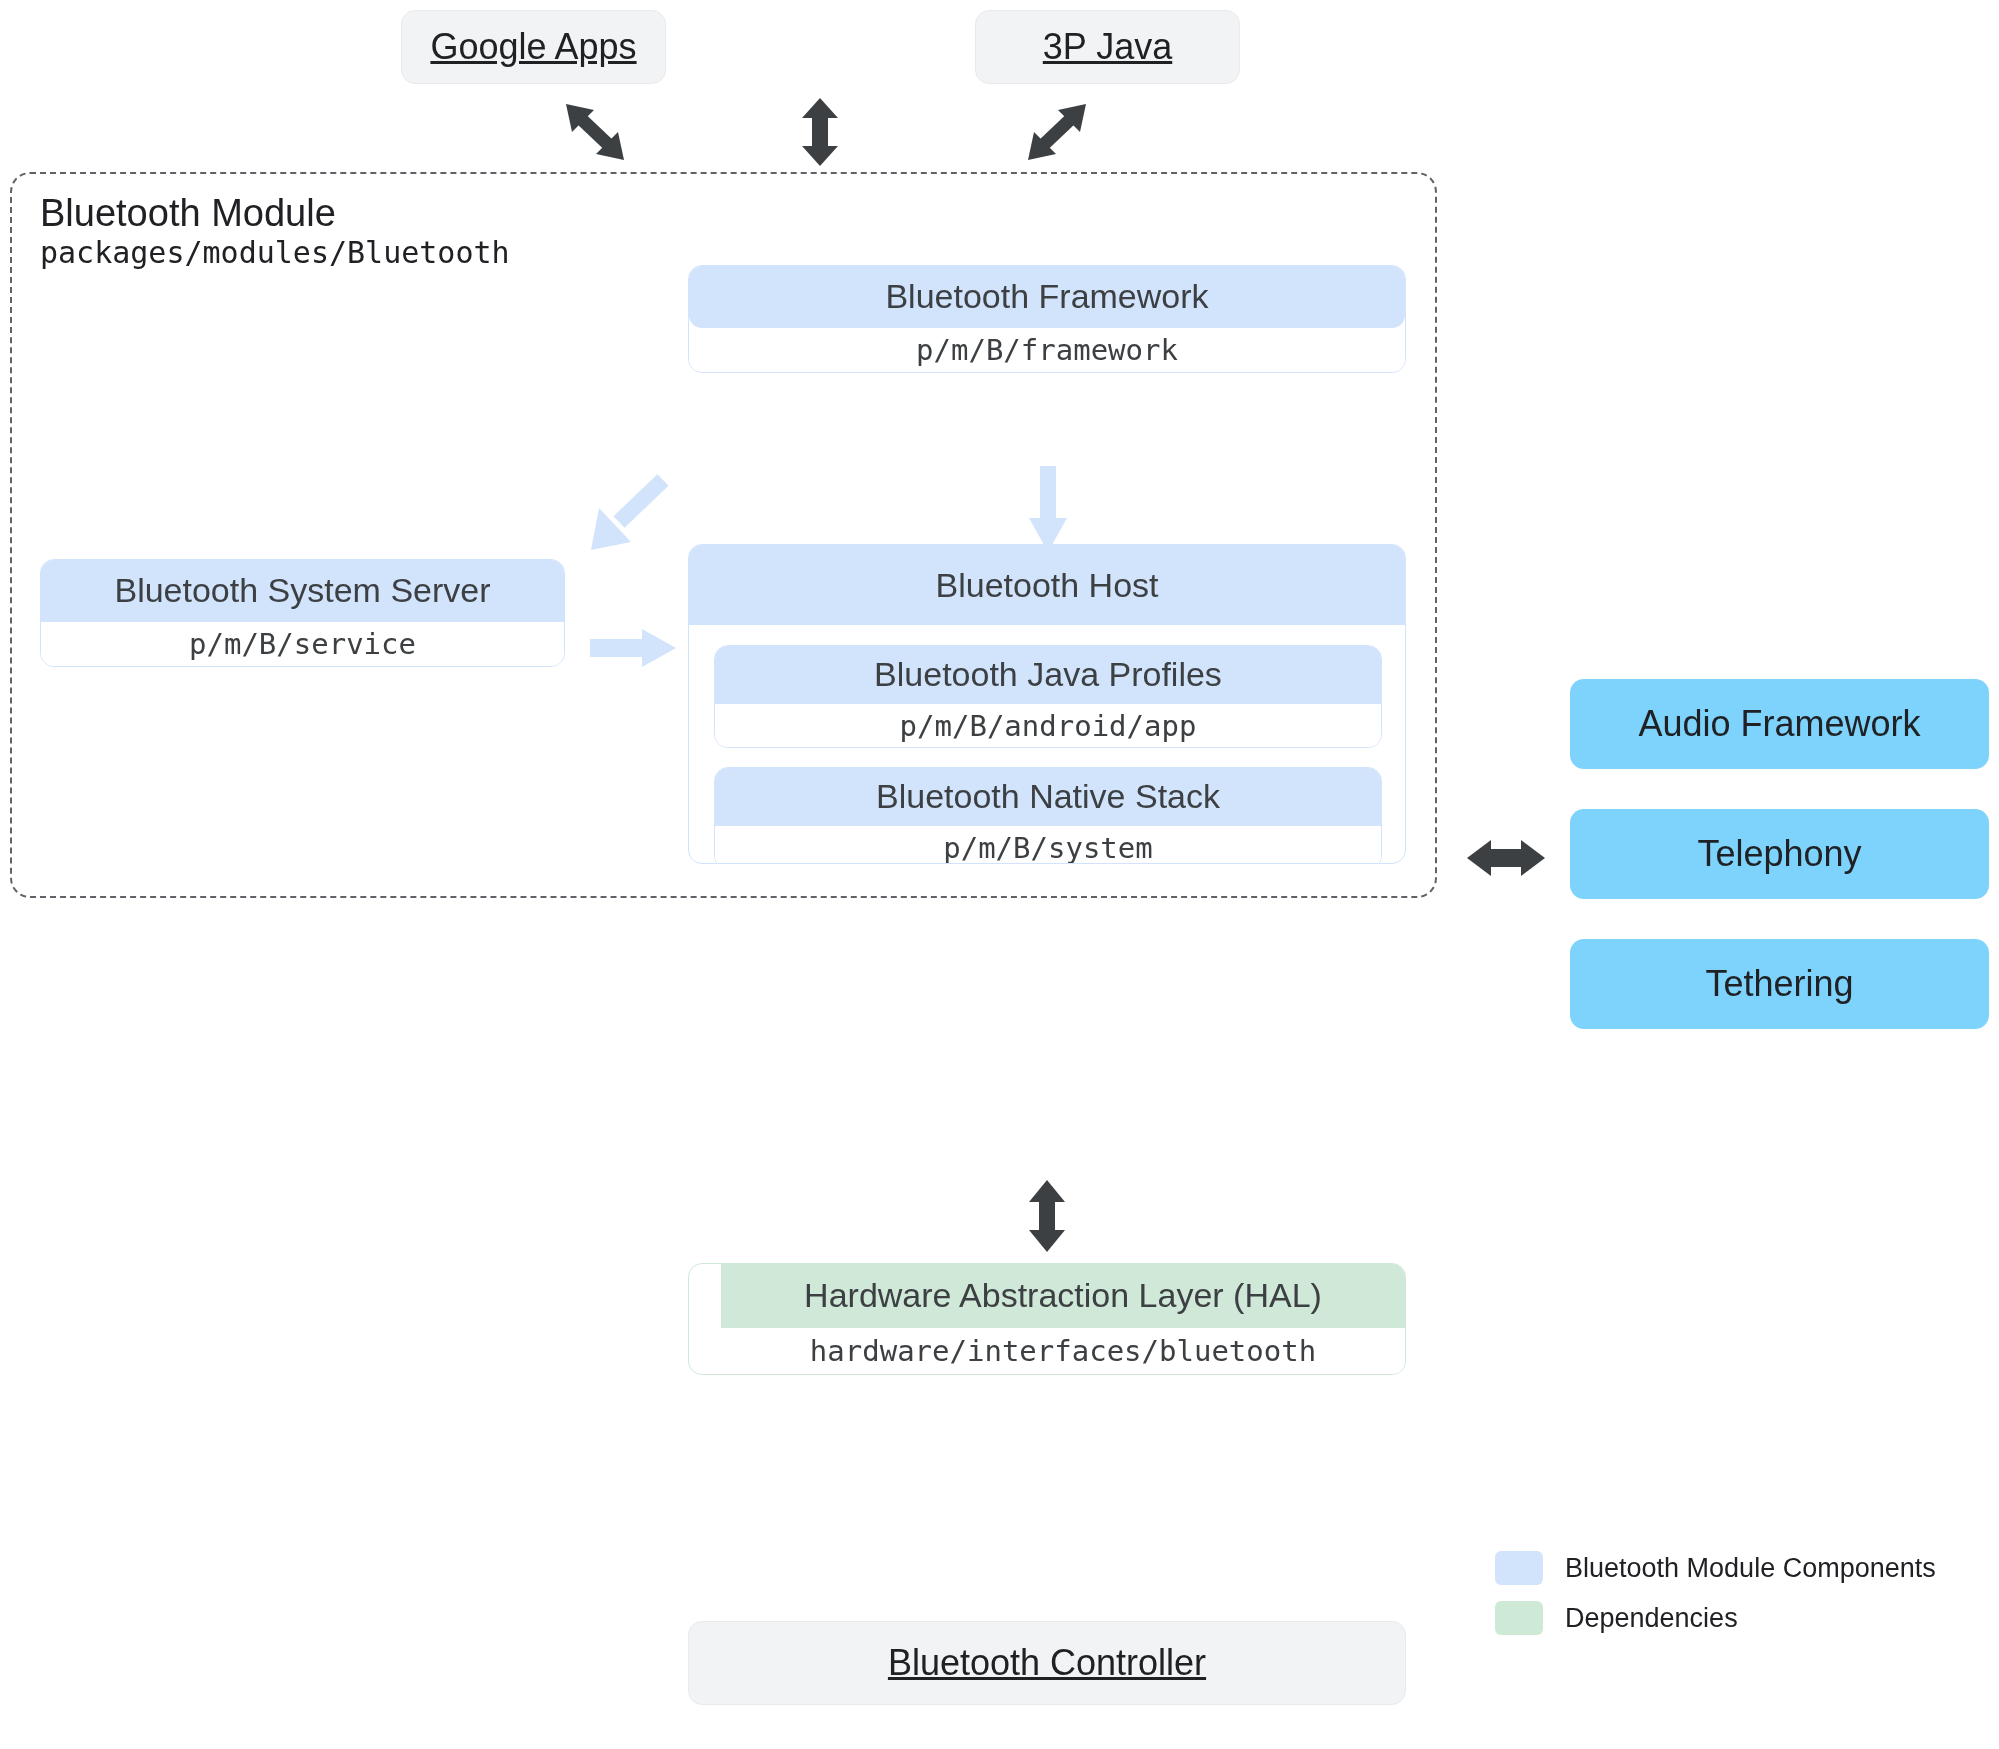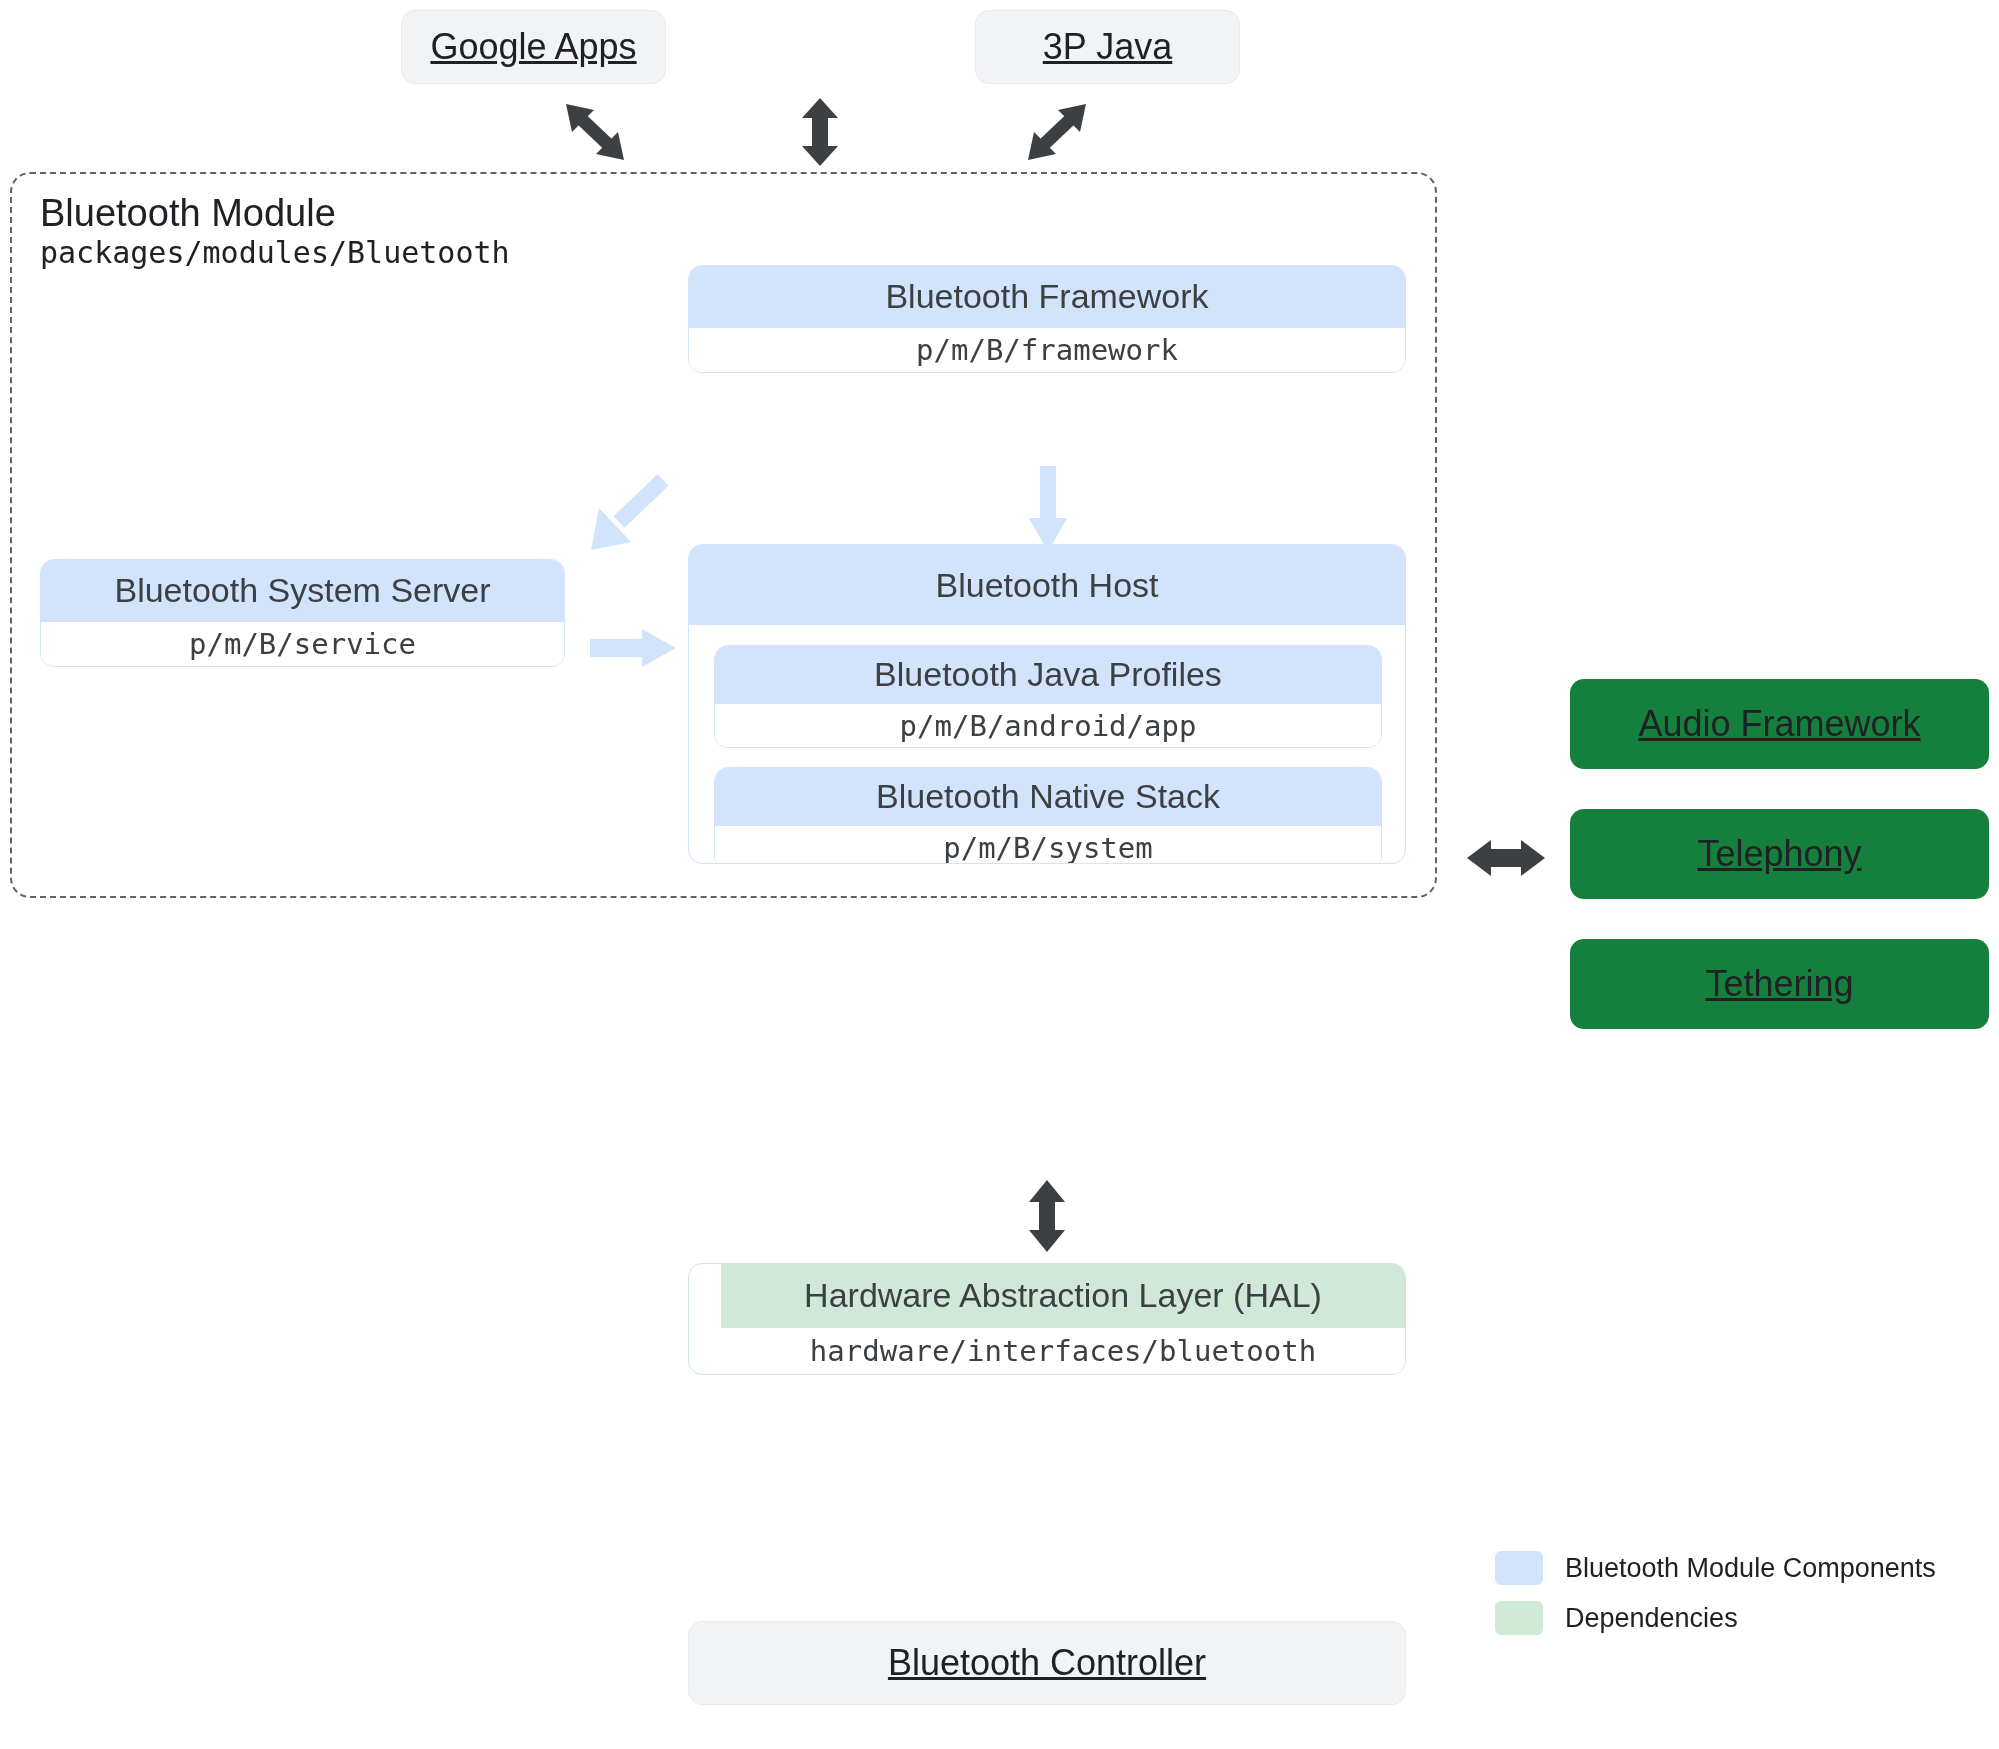--- a/index.html
+++ b/index.html
@@ -62,28 +62,27 @@
     justify-content: center;
     font-size: 36px;
     color: #202124;
     text-decoration: underline;
   }
 
   
   .green-pill {
     position: absolute;
     box-sizing: border-box;
-    background: #15803d;
+    background: #7dd3fc;
     border-radius: 14px;
     display: flex;
     align-items: center;
     justify-content: center;
     font-size: 36px;
     color: #202124;
-    text-decoration: underline;
   }
 
   
   .blue-card {
     background: #ffffff;
     border: 1.5px solid #d2e3fc;
   }
   .blue-card > .hdr { background: #d2e3fc; }
 
   
@@ -197,21 +196,21 @@
       <polygon points="8,60 14,32 36,54" fill="#3c4043"></polygon>
     </svg>
   </div>
 
   <div id="module-box" style="left:10px; top:172px; width:1427px; height:726px;"></div>
 
   <div id="module-title" style="left:40px; top:192px;">Bluetooth Module</div>
   <div id="module-path" style="left:40px; top:235px;">packages/modules/Bluetooth</div>
 
   <div class="node blue-card" style="left:688px; top:265px; width:718px; height:108px;">
-    <div class="hdr" style="height:62px;">Bluetooth Framework</div>
+    <div class="hdr" style="height:62px;border-radius:13px;">Bluetooth Framework</div>
     <div class="path" style="flex:1;">p/m/B/framework</div>
   </div>
 
   <div class="arrow" style="left:1027px; top:466px; width:42px; height:86px;">
     <svg width="42" height="86" viewBox="0 0 42 86">
       <rect x="13" y="0" width="16" height="56" fill="#d2e3fc"></rect>
       <polygon points="21,86 40,52 2,52" fill="#d2e3fc"></polygon>
     </svg>
   </div>
 

